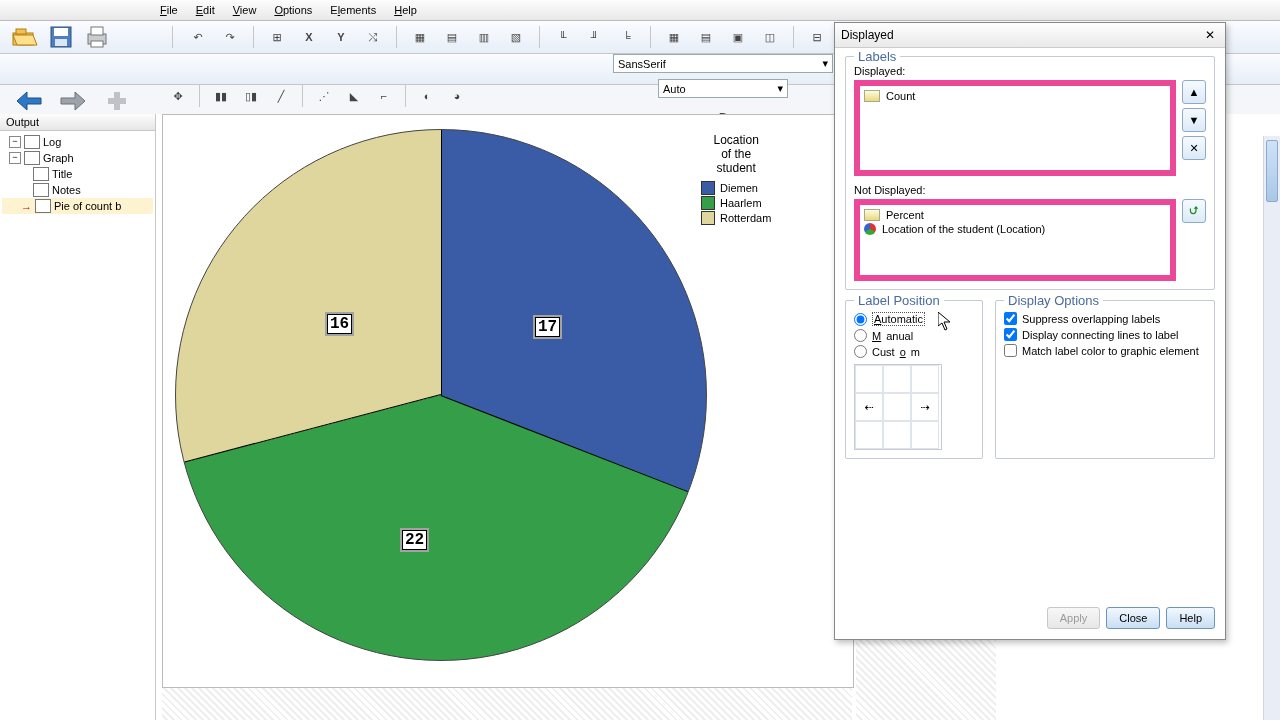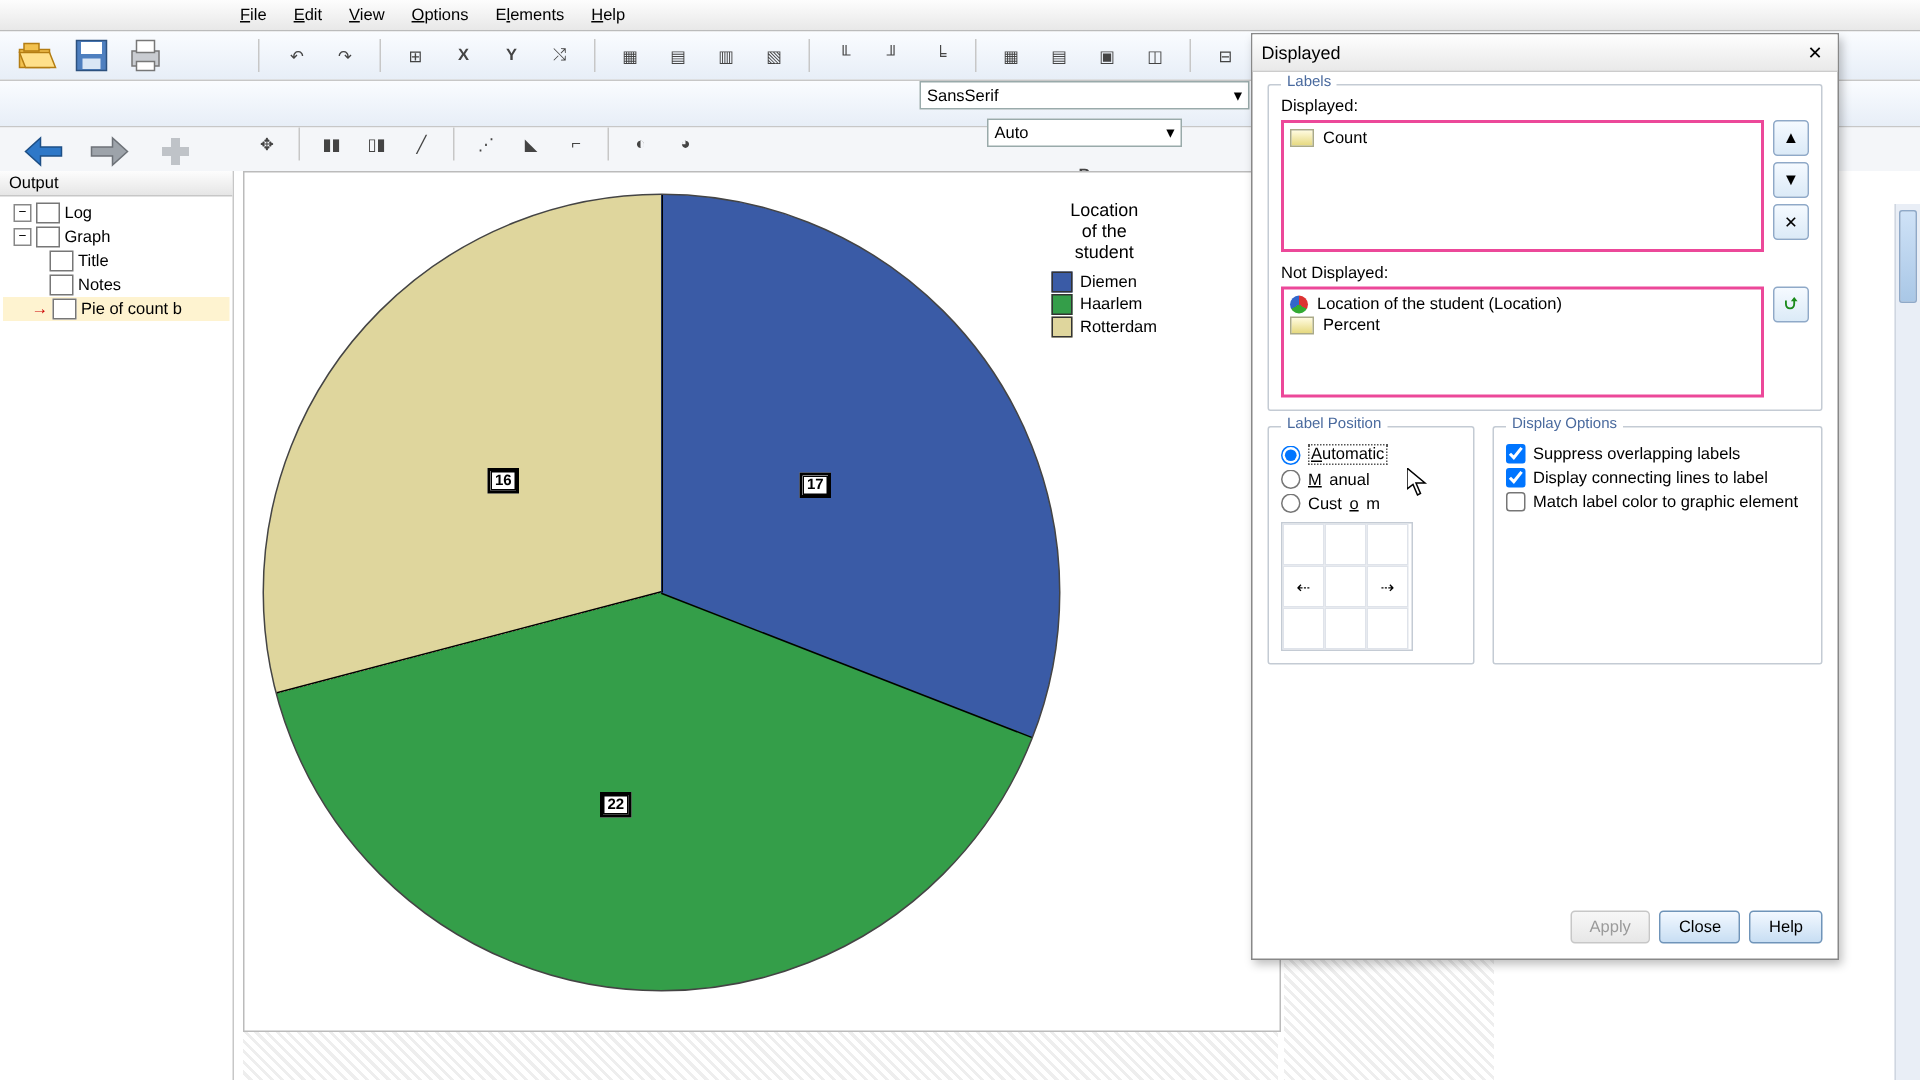--- a/index.html
+++ b/index.html
@@ -28,36 +28,36 @@
 .canvas{flex:1;position:relative;background:#fff;overflow:hidden;}
 .chart-wrap{position:absolute;left:6px;top:0;width:690px;height:572px;border:1px solid #bbb;background:#fff;}
 .hatched{background:repeating-linear-gradient(45deg,#eee 0,#eee 2px,#fff 2px,#fff 5px);}
 .chart-below{position:absolute;left:6px;top:574px;width:690px;height:120px;}
 .chart-right{position:absolute;left:700px;top:520px;width:140px;height:180px;}
 .pie{position:absolute;left:12px;top:14px;width:530px;height:530px;border-radius:50%;
  background:conic-gradient(#3a5ba6 0deg 111.27deg,#349e49 111.27deg 255.27deg,#dfd69d 255.27deg 360deg);
  border:1px solid #444;}
 .pie::after{content:"";position:absolute;left:50%;top:50%;width:0;height:0;}
 .pie-line{position:absolute;left:50%;top:50%;width:265px;height:1px;background:#000;transform-origin:0 0;}
-.dlabel{position:absolute;background:#fff;border:2px solid #000000;padding:1px 3px;font-size:10px;font-weight:bold;box-shadow:0 0 0 1px #000 inset;}
+.dlabel{position:absolute;background:#fff;border:2px solid #a3a3a3;padding:1px 3px;font-size:16px;font-weight:bold;box-shadow:0 0 0 1px #000 inset;font-family:Liberation Mono, monospace;}
 .legend{position:absolute;left:538px;top:18px;font-size:11px;}
 .legend-title{text-align:center;font-size:12px;margin-bottom:6px;line-height:14px;}
 .legend-row{display:flex;align-items:center;gap:5px;margin:1px 0;}
 .sw{width:12px;height:12px;border:1px solid #333;}
 
 .props{position:absolute;left:834px;top:22px;width:390px;height:616px;background:#fff;border:1px solid #888;box-shadow:2px 3px 6px rgba(0,0,0,.25);z-index:10;font-size:11px;}
 .props-title{height:24px;background:linear-gradient(#fefefe,#e9e9e9);border-bottom:1px solid #ccc;display:flex;align-items:center;justify-content:space-between;padding:0 6px;font-size:12px;}
 .xbtn{width:16px;height:16px;display:flex;align-items:center;justify-content:center;border:1px solid transparent;}
 .tabbar{padding:6px 6px 0 6px;display:flex;gap:4px;flex-wrap:wrap;border-bottom:1px solid #ddd;background:#f6f8fb;}
 .tab{padding:5px 10px;border:1px solid #9bb8d3;border-radius:3px;background:linear-gradient(#f6fbff,#d3e7f7);cursor:default;}
 .tab.active{background:linear-gradient(#ffe89a,#f6c94a);border-color:#c8a030;}
 .props-body{padding:8px 10px;}
 .grpbox{border:1px solid #c4cbd4;border-radius:2px;padding:8px 8px 8px 8px;margin-bottom:10px;position:relative;}
-.grpbox > .lg{position:absolute;top:-8px;left:8px;background:#fff;color:#4a6a9e;padding:0 4px;font-size:10px;}
-.listbox{border:2px solid #ec4899;background:#fff;height:78px;padding:3px 4px;overflow:auto;}
+.grpbox > .lg{position:absolute;top:-8px;left:8px;background:#fff;color:#4a6a9e;padding:0 4px;font-size:13px;}
+.listbox{border:6px solid #ec4899;background:#fff;height:78px;padding:3px 4px;overflow:auto;}
 .listrow{display:flex;align-items:center;gap:6px;padding:1px 0;}
 .ruler-ic{width:14px;height:10px;background:linear-gradient(#fffbe0,#e6d97f);border:1px solid #aa8;display:inline-block;}
 .pie-ic{width:12px;height:12px;border-radius:50%;background:conic-gradient(#d33 0 120deg,#3a3 120deg 240deg,#36c 240deg 360deg);display:inline-block;}
 .side-btns{display:flex;flex-direction:column;gap:4px;margin-left:6px;}
 .sqbtn{width:22px;height:22px;border:1px solid #8fa9c8;border-radius:3px;background:linear-gradient(#f5faff,#dbeaf7);display:flex;align-items:center;justify-content:center;}
 .rowflex{display:flex;align-items:flex-start;}
 .poslabel{color:#4a6a9e;}
 .radio-row{display:flex;align-items:center;gap:5px;margin:3px 0;}
 .check-row{display:flex;align-items:center;gap:5px;margin:3px 0;}
 .posgrid{display:grid;grid-template-columns:repeat(3,28px);grid-template-rows:repeat(3,28px);gap:0;border:1px solid #c4cbd4;margin-top:6px;width:86px;}
@@ -297,26 +297,26 @@
             <div class="sqbtn">▲</div>
             <div class="sqbtn">▼</div>
             <div class="sqbtn">✕</div>
           </div>
         </div>
 
         <div style="margin:8px 0 3px 0;">Not Displayed:</div>
         <div class="rowflex">
           <div class="listbox" style="flex:1;height:64px">
             <div class="listrow">
+                <span class="ruler-ic"></span>
+                <span>Percent</span>
+              </div>
+            <div class="listrow">
                 <span class="pie-ic"></span>
                 <span>Location of the student (Location)</span>
-              </div>
-            <div class="listrow">
-                <span class="ruler-ic"></span>
-                <span>Percent</span>
               </div>
           </div>
           <div class="side-btns">
             <div class="sqbtn" style="color:#1a8a1a;font-weight:bold">⮍</div>
           </div>
         </div>
       </div>
 
       <div style="display:flex;gap:12px">
         <div class="grpbox" style="flex:0 0 120px">

